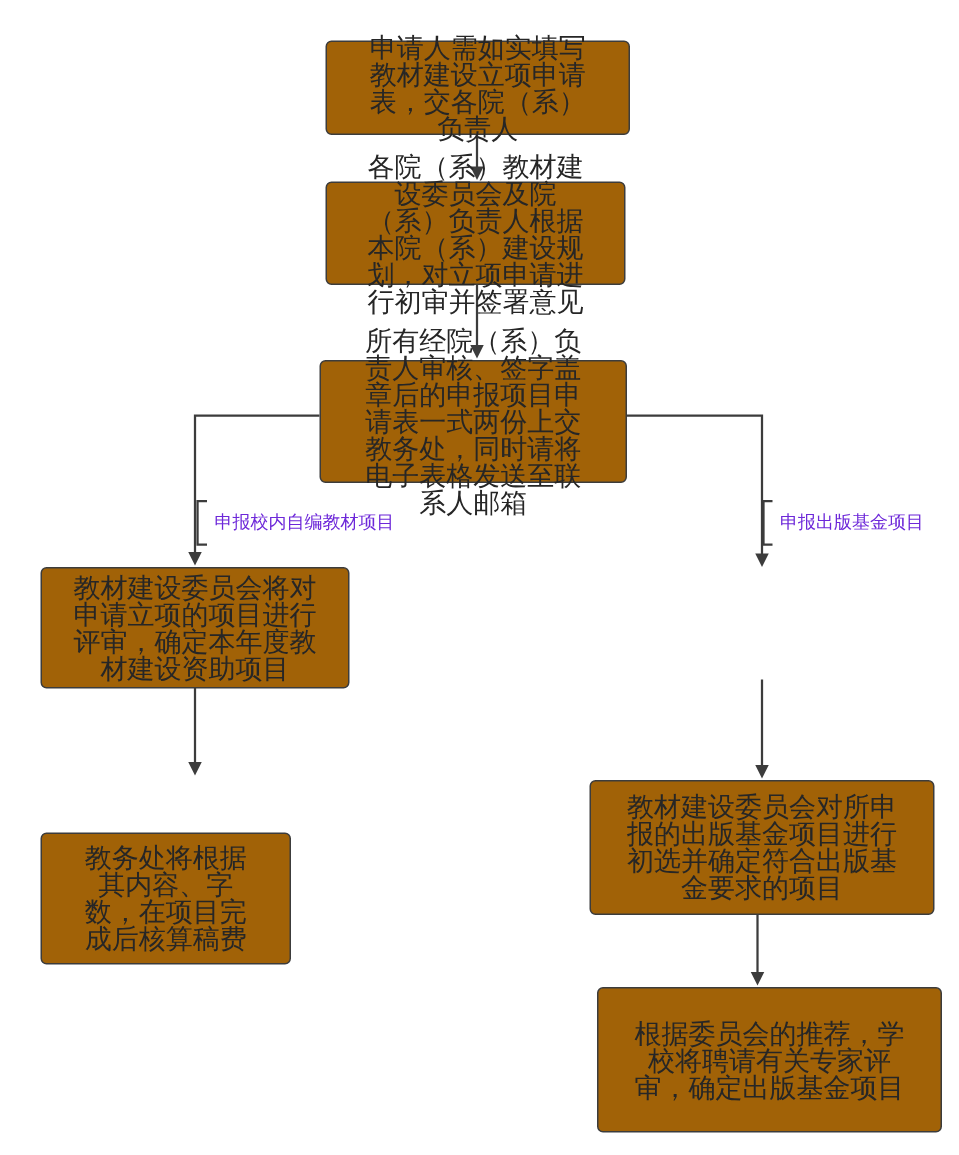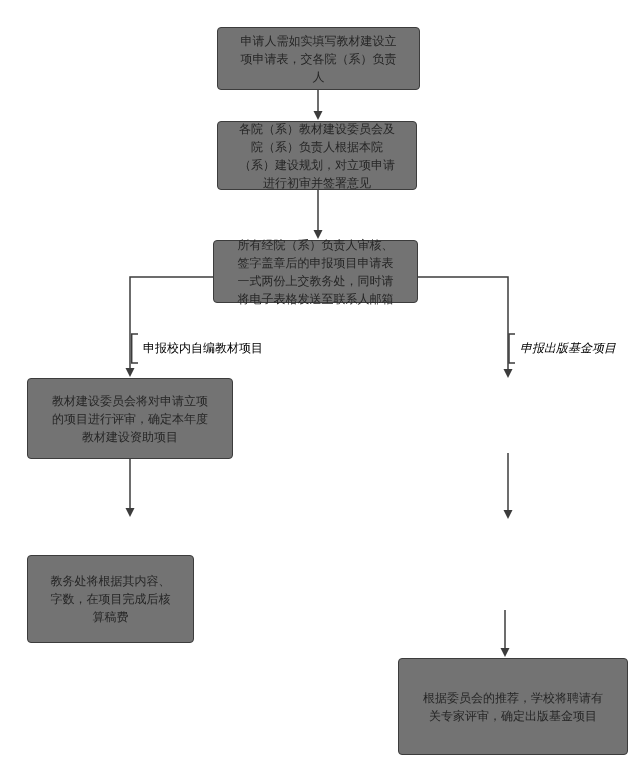--- a/index.html
+++ b/index.html
@@ -20,53 +20,53 @@
     left: 0;
     top: 0;
     width: 639px;
     height: 770px;
   }
   .node {
     position: absolute;
     box-sizing: border-box;
     border: 1.5px solid #3c3c3c;
     border-radius: 4px;
-    background: #737373;
+    background: #a16207;
     color: #262626;
-    font-size: 12px;
+    font-size: 18px;
     line-height: 18px;
     text-align: center;
     display: flex;
     align-items: center;
     justify-content: center;
     padding: 2px 21px;
     z-index: 2;
   }
   .branch-label {
     position: absolute;
-    color: #000000;
+    color: #6d28d9;
     font-size: 12px;
     line-height: 14px;
     white-space: nowrap;
     z-index: 2;
   }
   
   .n-apply       { left: 217px; top: 27px;  width: 203px; height: 63px; }
   .n-review      { left: 217px; top: 121px; width: 200px; height: 69px; }
-  .n-submit      { left: 213px; top: 240px; width: 205px; height: 63px; }
+  .n-submit      { left: 213px; top: 240px; width: 205px; height: 82px; }
   
   .n-left-eval   { left: 27px;  top: 378px; width: 206px; height: 81px; }
   .n-left-fee    { left: 27px;  top: 518px; width: 167px; height: 88px; margin-top: 37px; }
   
   .n-right-sample{ left: 393px; top: 379px; width: 230px; height: 74px; }
   .n-right-select{ left: 393px; top: 520px; width: 230px; height: 90px; }
   .n-right-final { left: 398px; top: 658px; width: 230px; height: 97px; }
   
   .lbl-left  { left: 143px; top: 341px; }
-  .lbl-right { left: 520px; top: 341px; font-style: italic; }
+  .lbl-right { left: 520px; top: 341px; }
 </style>
 </head>
 <body>
 
 <div id="canvas">
 
   <svg id="connectors" viewBox="0 0 639 770" xmlns="http://www.w3.org/2000/svg">
     <g stroke="#3c3c3c" stroke-width="1.5" fill="none">
 
       <path d="M318,90 V112"></path>
@@ -105,16 +105,17 @@
 
   <div class="branch-label lbl-left">申报校内自编教材项目</div>
 
   <div class="branch-label lbl-right">申报出版基金项目</div>
 
   <div class="node n-left-eval">教材建设委员会将对申请立项的项目进行评审，确定本年度教材建设资助项目</div>
 
   <div class="node n-left-fee">教务处将根据其内容、字数，在项目完成后核算稿费</div>
 
 
+  <div class="node n-right-select">教材建设委员会对所申报的出版基金项目进行初选并确定符合出版基金要求的项目</div>
 
   <div class="node n-right-final">根据委员会的推荐，学校将聘请有关专家评审，确定出版基金项目</div>
 
 </div>
 
 </body></html>

